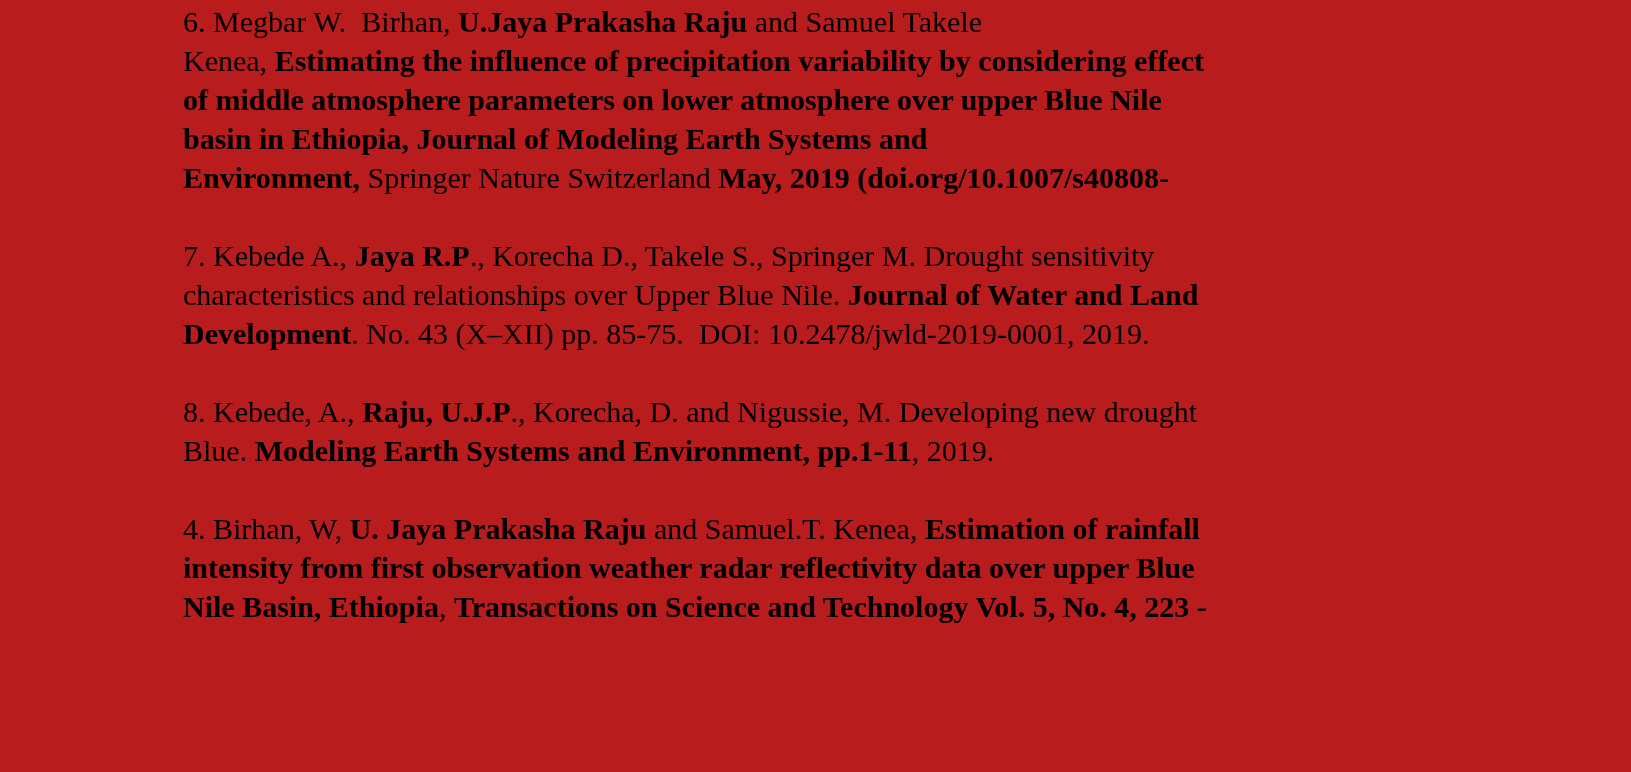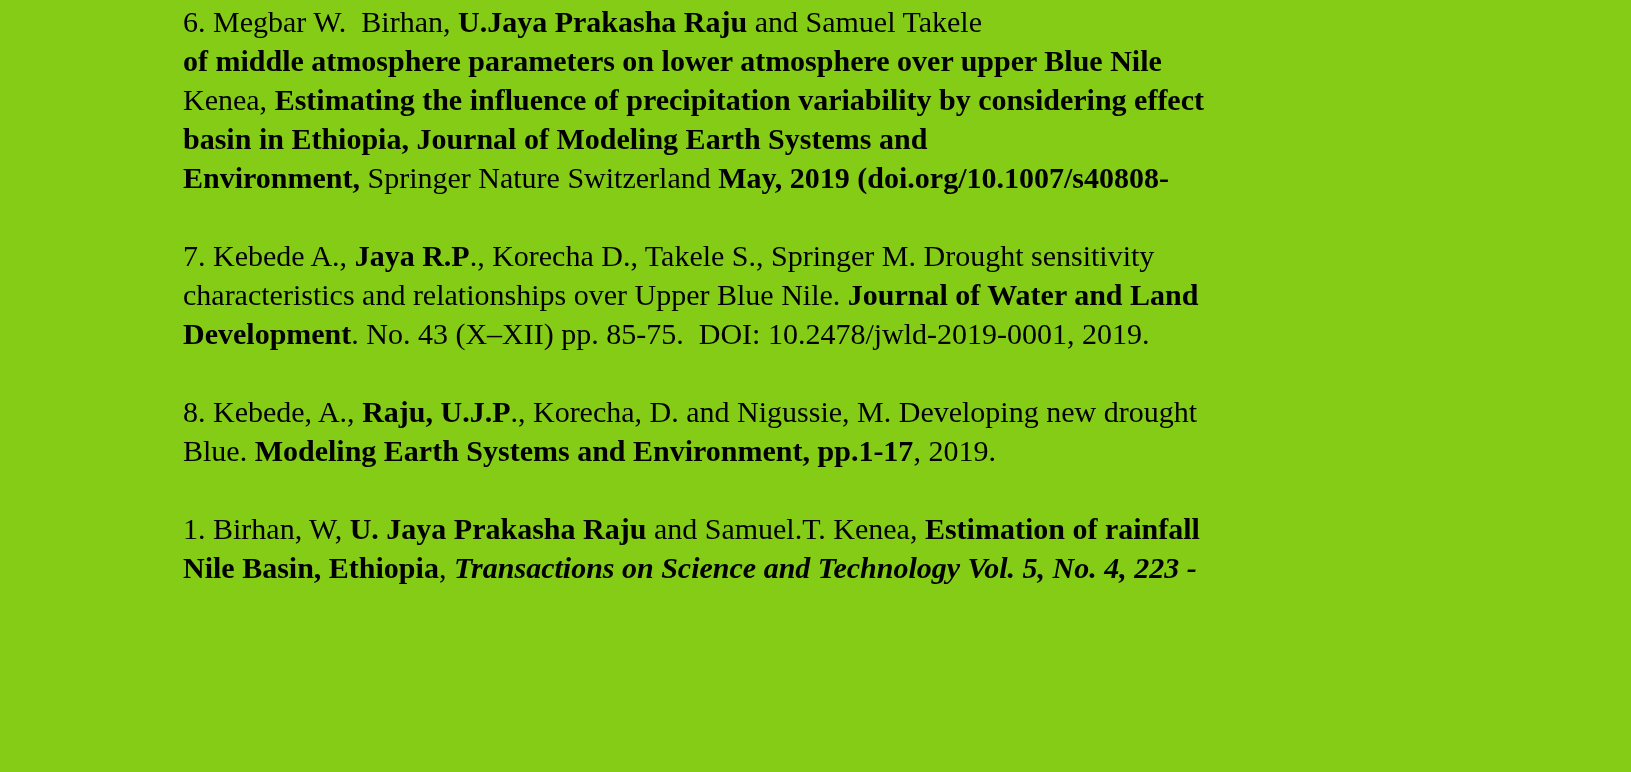--- a/index.html
+++ b/index.html
@@ -7,21 +7,21 @@
       padding: 0;
       background: #ffffff;
       width: 1631px;
       height: 772px;
       overflow: hidden;
     }
     .page {
       position: relative;
       width: 1631px;
       height: 772px;
-      background: #84cc16;
+      background: #b91c1c;
       font-family: "Liberation Serif", "DejaVu Serif", serif;
       color: #000000;
     }
     .pub-list {
       position: absolute;
       left: 183px;
       top: 2px;
       width: 1300px;
     }
     .reference {
@@ -29,41 +29,42 @@
       padding: 0;
       font-size: 30px;
       line-height: 39px;
     }
     .ref-line {
       display: block;
       white-space: pre;
     }
     .seg { font-weight: normal; font-style: normal; }
     .seg.bold { font-weight: bold; }
-    .seg.italic { font-style: italic; }
+    .seg.italic { }
   </style>
 </head>
 <body>
 
 <div class="page">
   <div class="pub-list">
       <p class="reference">
         <span class="ref-line"><span class="seg">6. Megbar W.  Birhan, </span><span class="seg bold">U.Jaya Prakasha Raju</span><span class="seg"> and Samuel Takele</span></span>
+        <span class="ref-line"><span class="seg">Kenea, </span><span class="seg bold">Estimating the influence of precipitation variability by considering effect</span></span>
         <span class="ref-line"><span class="seg bold">of middle atmosphere parameters on lower atmosphere over upper Blue Nile</span></span>
-        <span class="ref-line"><span class="seg">Kenea, </span><span class="seg bold">Estimating the influence of precipitation variability by considering effect</span></span>
         <span class="ref-line"><span class="seg bold">basin in Ethiopia, Journal of Modeling Earth Systems and</span></span>
         <span class="ref-line"><span class="seg bold">Environment,</span><span class="seg"> Springer Nature Switzerland </span><span class="seg bold">May, 2019 (doi.org/10.1007/s40808-</span></span>
       </p>
       <p class="reference">
         <span class="ref-line"><span class="seg">7. Kebede A., </span><span class="seg bold">Jaya R.P</span><span class="seg">., Korecha D., Takele S., Springer M. Drought sensitivity</span></span>
         <span class="ref-line"><span class="seg">characteristics and relationships over Upper Blue Nile. </span><span class="seg bold">Journal of Water and Land</span></span>
         <span class="ref-line"><span class="seg bold">Development</span><span class="seg">. No. 43 (X–XII) pp. 85-75.  DOI: 10.2478/jwld-2019-0001, 2019.</span></span>
       </p>
       <p class="reference">
         <span class="ref-line"><span class="seg">8. Kebede, A., </span><span class="seg bold">Raju, U.J.P</span><span class="seg">., Korecha, D. and Nigussie, M. Developing new drought</span></span>
-        <span class="ref-line"><span class="seg">Blue. </span><span class="seg bold">Modeling Earth Systems and Environment, pp.1-17</span><span class="seg">, 2019.</span></span>
+        <span class="ref-line"><span class="seg">Blue. </span><span class="seg bold">Modeling Earth Systems and Environment, pp.1-11</span><span class="seg">, 2019.</span></span>
       </p>
       <p class="reference">
-        <span class="ref-line"><span class="seg">1. Birhan, W, </span><span class="seg bold">U. Jaya Prakasha Raju</span><span class="seg"> and Samuel.T. Kenea, </span><span class="seg bold">Estimation of rainfall</span></span>
+        <span class="ref-line"><span class="seg">4. Birhan, W, </span><span class="seg bold">U. Jaya Prakasha Raju</span><span class="seg"> and Samuel.T. Kenea, </span><span class="seg bold">Estimation of rainfall</span></span>
+        <span class="ref-line"><span class="seg bold">intensity from first observation weather radar reflectivity data over upper Blue</span></span>
         <span class="ref-line"><span class="seg bold">Nile Basin, Ethiopia</span><span class="seg">, </span><span class="seg bold italic">Transactions on Science and Technology Vol. 5, No. 4, 223 -</span></span>
       </p>
     </div>
 </div>
 
 </body></html>

